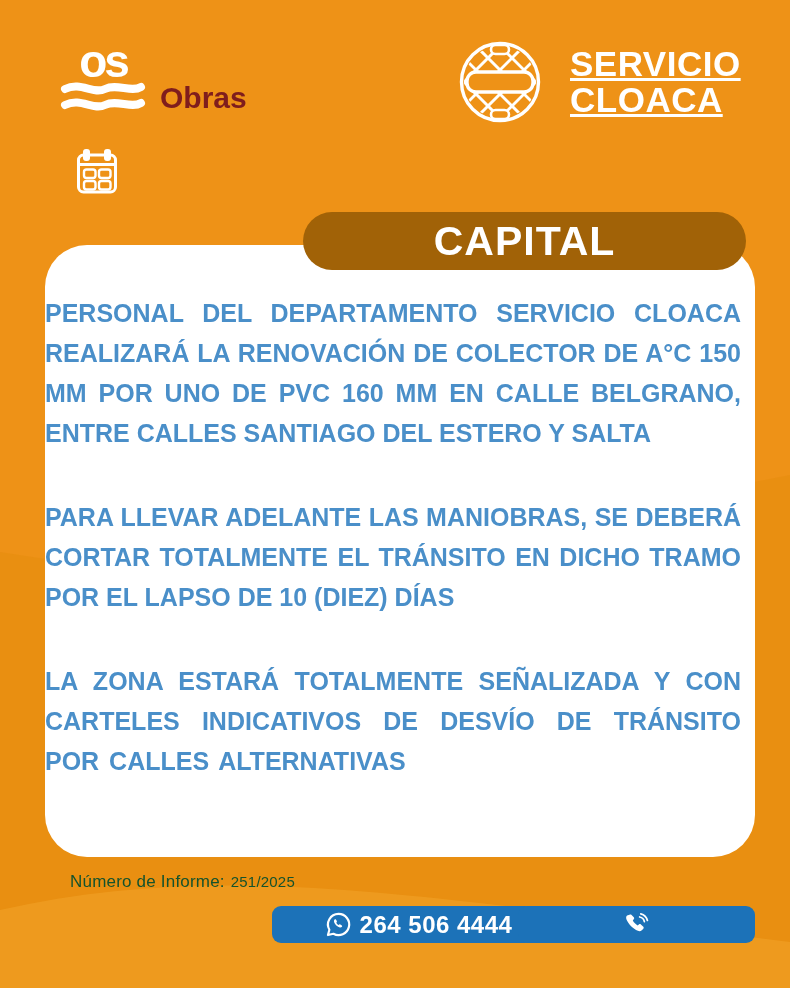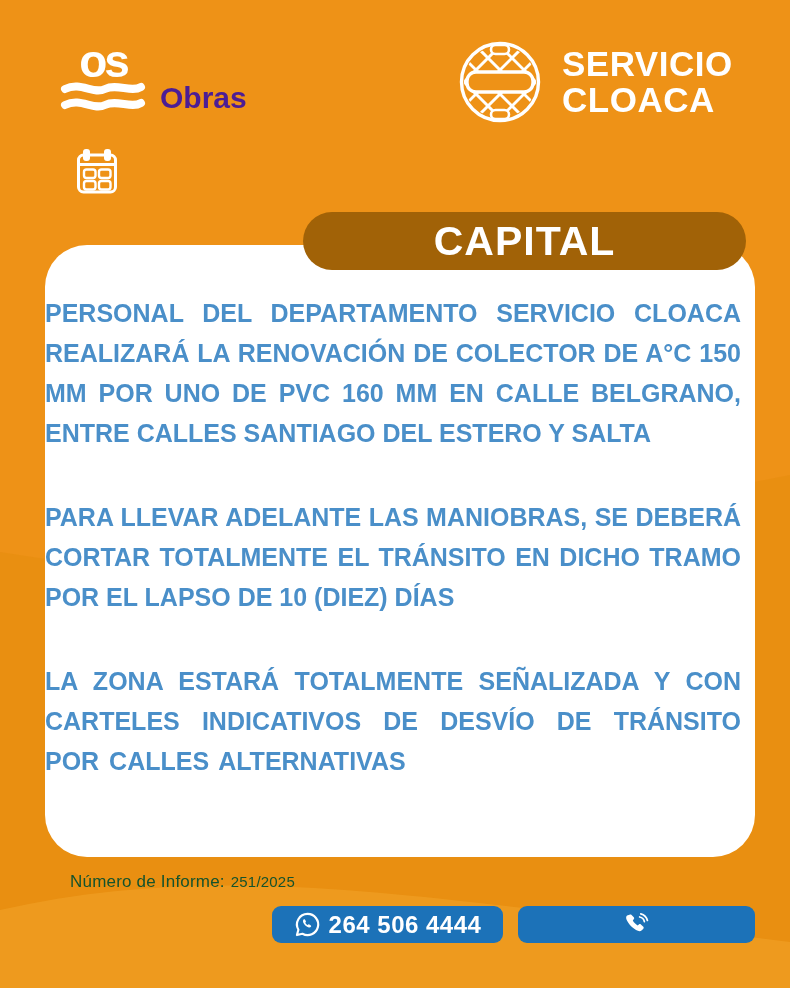--- a/index.html
+++ b/index.html
@@ -13,23 +13,23 @@
   
   .swoosh-svg{position:absolute;left:0;top:0;width:790px;height:988px;pointer-events:none;}
   
   .header{position:absolute;left:0;top:0;width:790px;height:140px;}
   .brand{position:absolute;left:58px;top:42px;display:flex;align-items:flex-end;}
   .os-logo{width:90px;display:flex;flex-direction:column;align-items:center;}
   .os-mono{
     color:#fff;font-weight:bold;font-size:46px;line-height:38px;
     letter-spacing:-3px;font-family:"Liberation Sans",sans-serif;
   }
-  .brand-name{margin-left:12px;color:#4c1d95;font-weight:bold;font-size:30px;line-height:32px;margin-top:4px;}
+  .brand-name{margin-left:12px;color:#7f1d1d;font-weight:bold;font-size:30px;line-height:32px;margin-top:4px;}
   .service{position:absolute;left:458px;top:40px;display:flex;align-items:center;}
-  .service-name{margin-left:20px;color:#fff;font-weight:bold;font-size:35px;line-height:36px;letter-spacing:.5px;}
+  .service-name{margin-left:28px;color:#fff;font-weight:bold;font-size:35px;line-height:36px;letter-spacing:.5px;text-decoration:underline;}
   
   .date-row{position:absolute;left:76px;top:148px;display:flex;align-items:center;}
   .date-label{color:#fff;font-weight:bold;font-size:32px;letter-spacing:.5px;margin-left:16px;}
   
   .capital-badge{
     position:absolute;left:303px;top:212px;width:443px;height:58px;
     background:#a16207;border-radius:29px;
     display:flex;align-items:center;justify-content:center;
     color:#fff;font-weight:bold;font-size:41px;letter-spacing:1px;
     z-index:3;
@@ -48,21 +48,21 @@
   .card p.p3{word-spacing:3px;margin-bottom:0;}
   
   .report{position:absolute;left:70px;top:872px;color:#14532d;font-size:17px;font-weight:normal;letter-spacing:.2px;}
   .report .num{font-size:15px;margin-left:6px;}
   .btn{
     position:absolute;top:906px;height:37px;background:#1C72B8;border-radius:9px;
     display:flex;align-items:center;justify-content:center;gap:8px;
     color:#fff;font-weight:bold;font-size:24px;text-decoration:none;
     z-index:4;letter-spacing:.5px;
   }
-  .btn-whatsapp{left:272px;width:231px;}
+  .btn-whatsapp{left:272px;width:231px;padding-left:31px;}
   .btn-phone{left:518px;width:237px;}
   .icon{flex:0 0 auto;display:block;}
 </style>
 </head>
 <body>
 
 <svg class="swoosh-svg" viewBox="0 0 790 988" aria-hidden="true">
   <path d="M0,552 C220,590 430,545 790,475 L790,988 L0,988 Z" fill="#E58D0D" opacity="0.55"></path>
   <path d="M0,910 C230,858 430,898 790,942 L790,988 L0,988 Z" fill="#F5A82E" opacity="0.45"></path>
 </svg>

